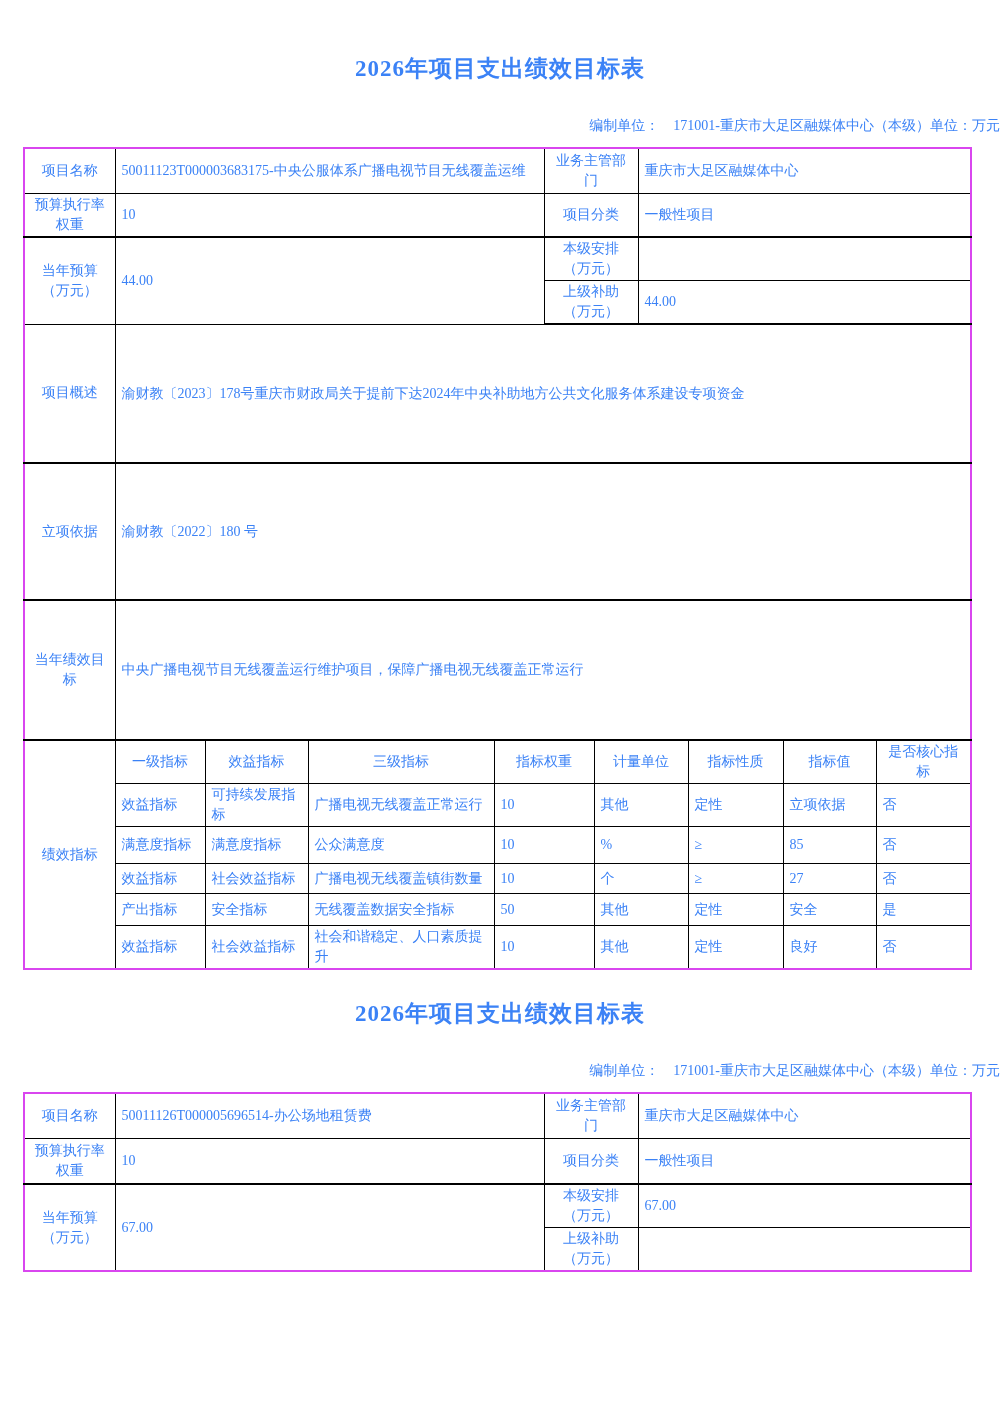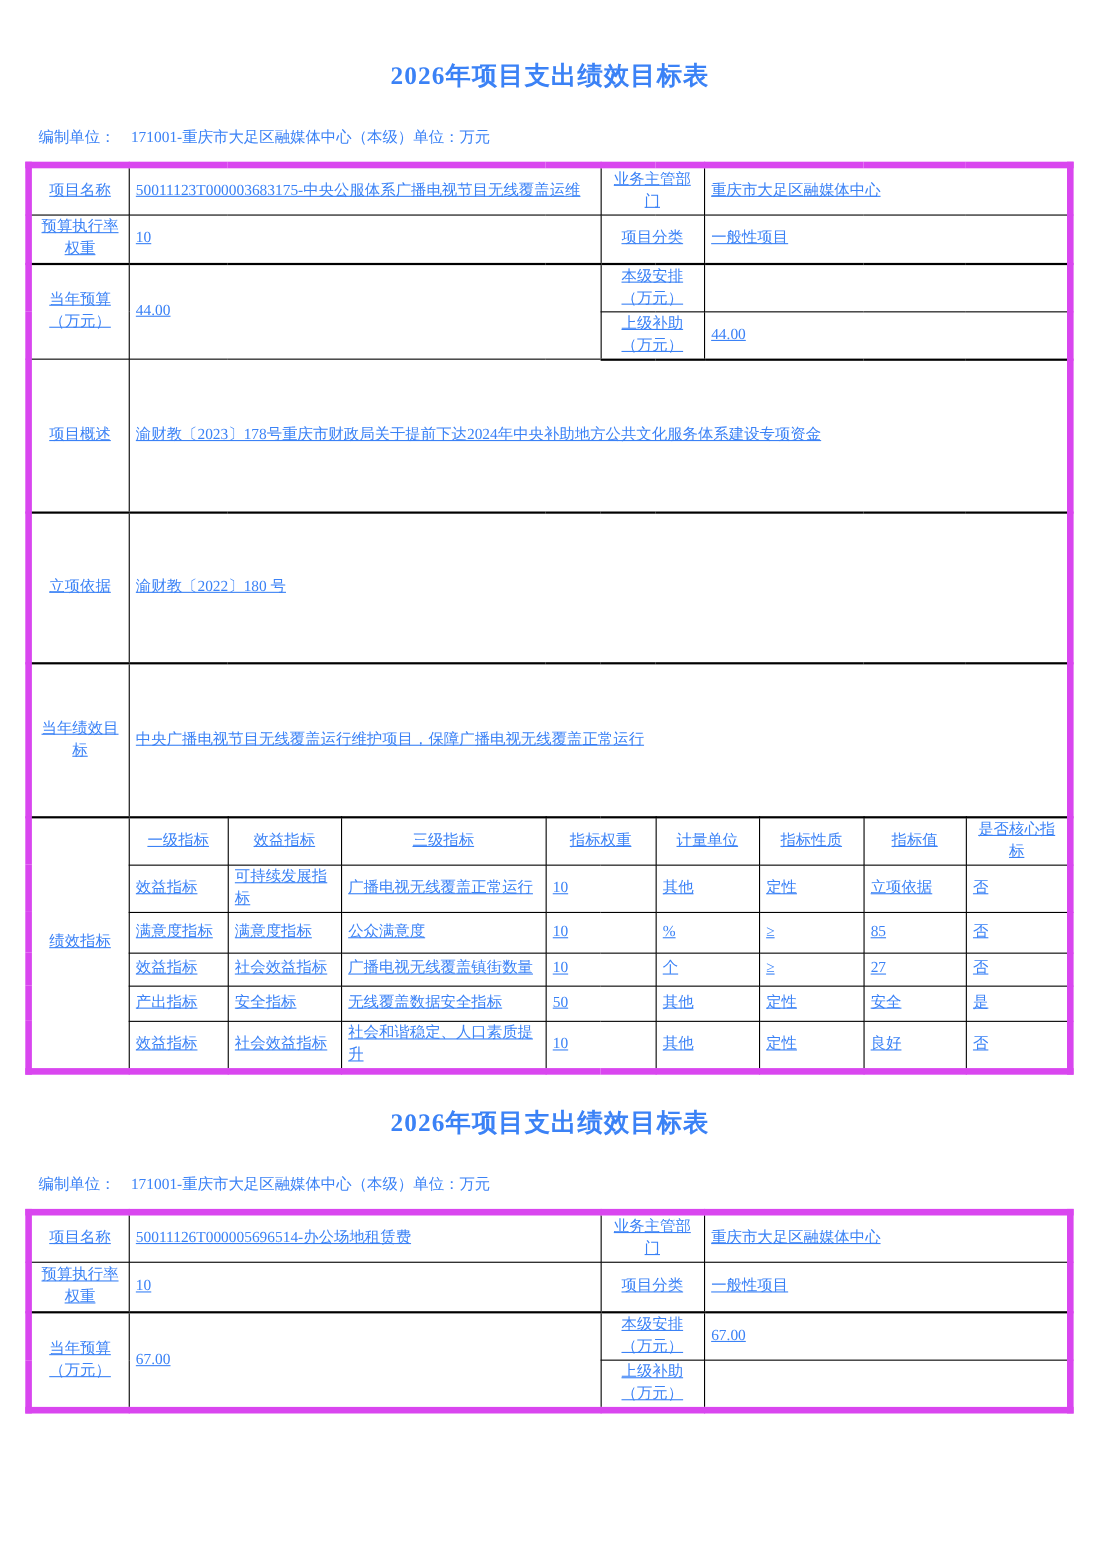--- a/index.html
+++ b/index.html
@@ -17,34 +17,33 @@
     margin:0;
     text-align:center;
     font-size:23px;
     font-weight:700;
     line-height:28px;
     letter-spacing:1px;
   }
   .title-gap{margin-top:30px;}
   .meta{
     display:flex;
-    justify-content:flex-start;
+    justify-content:flex-end;
     align-items:flex-end;
-    margin:32px 29px 0 35px;
+    margin:32px 0 0 35px;
     font-size:14px;
     line-height:22px;
   }
   .meta .val{margin-left:14px;}
   table.grid{
     border-collapse:collapse;
     table-layout:fixed;
     width:947px;
     margin:10px 0 0 23px;
-    border:6px solid #d946ef;
-    text-decoration:underline;
+    border:2px solid #d946ef;
   }
   .grid th,.grid td{
     border:1px solid #000;
     font-size:14px;
     font-weight:400;
     padding:1px 6px;
     line-height:20px;
     vertical-align:middle;
     overflow:hidden;
   }

